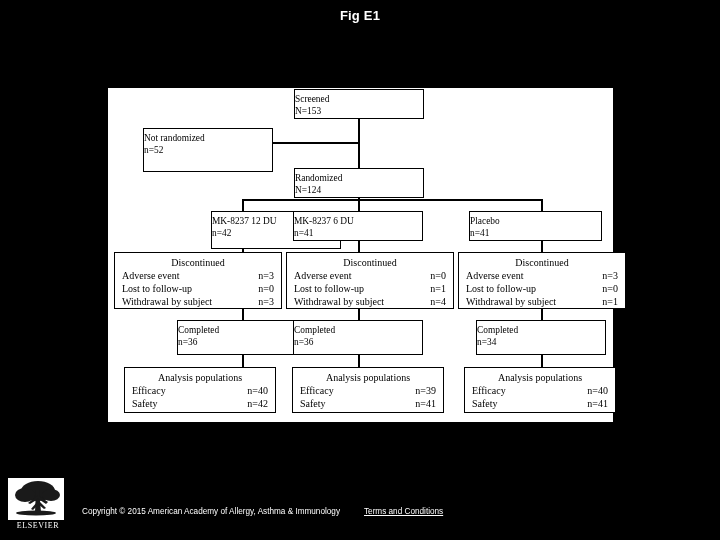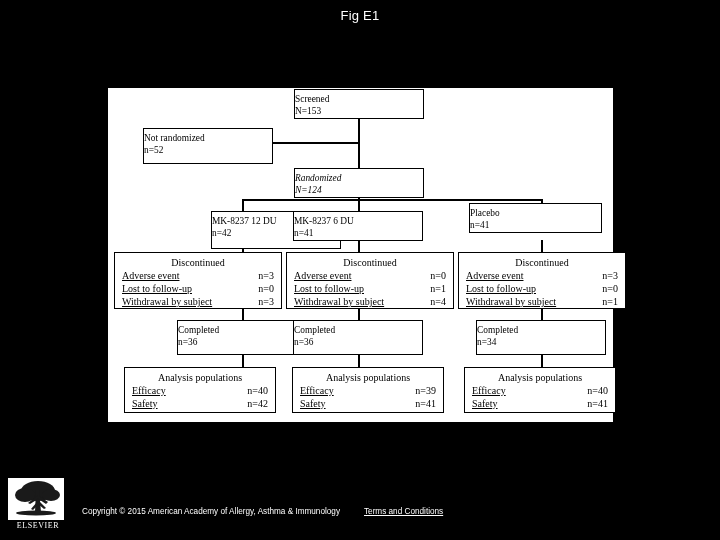--- a/index.html
+++ b/index.html
@@ -20,20 +20,21 @@
   .slide-title {
     position: absolute;
     top: 8px;
     left: 0;
     width: 720px;
     text-align: center;
     color: #ffffff;
     font-family: "Liberation Sans", "DejaVu Sans", sans-serif;
     font-size: 13px;
     letter-spacing: .2px;
+    font-weight: bold;
   }
 
   
   .figure-canvas {
     position: absolute;
     left: 108px;
     top: 88px;
     width: 505px;
     height: 334px;
     background: #ffffff;
@@ -70,21 +71,21 @@
     text-align: center;
     display: block;
     margin-bottom: 0.5px;
     white-space: nowrap;
   }
   .drow {
     display: flex;
     justify-content: space-between;
     white-space: nowrap;
   }
-  .drow .dlabel { text-align: left; text-decoration: underline; }
+  .drow .dlabel { text-align: left; }
   .drow .dval { text-align: left; }
 
   
   .vline {
     position: absolute;
     width: 1.6px;
     background: #000000;
     z-index: 1;
   }
   .hline {
@@ -166,26 +167,26 @@
 
   <div class="vline" style="left:134px; top:267px; height:12px;"></div>
   <div class="vline" style="left:250px; top:267px; height:12px;"></div>
   <div class="vline" style="left:433px; top:267px; height:12px;"></div>
 
   <div class="fbox" style="left:186px; top:1px; width:130px; height:30px;">
     <span class="l1">Screened</span>
     <span class="l2">N=153</span>
   </div>
 
-  <div class="fbox" style="left:35px; top:40px; width:130px; height:36px;">
+  <div class="fbox" style="left:35px; top:40px; width:130px; height:44px;">
     <span class="l1">Not randomized</span>
     <span class="l2">n=52</span>
   </div>
 
-  <div class="fbox" style="left:186px; top:80px; width:130px; height:30px;font-style:italic;">
+  <div class="fbox" style="left:186px; top:80px; width:130px; height:30px;">
     <span class="l1">Randomized</span>
     <span class="l2">N=124</span>
   </div>
 
   <div class="fbox" style="left:69px; top:123px; width:130px; height:38px;margin-left:34px;">
     <span class="l1">MK-8237 12 DU</span>
     <span class="l2">n=42</span>
   </div>
   <div class="dbox" style="left:6px; top:164px; width:168px; height:57px;">
     <span class="dhead">Discontinued</span>
@@ -246,21 +247,21 @@
     <div class="drow">
       <span class="dlabel">Efficacy</span>
       <span class="dval">n=39</span>
     </div>
     <div class="drow">
       <span class="dlabel">Safety</span>
       <span class="dval">n=41</span>
     </div>
   </div>
 
-  <div class="fbox" style="left:361px; top:115px; width:133px; height:30px;">
+  <div class="fbox" style="left:361px; top:123px; width:133px; height:30px;">
     <span class="l1">Placebo</span>
     <span class="l2">n=41</span>
   </div>
   <div class="dbox" style="left:350px; top:164px; width:168px; height:57px;">
     <span class="dhead">Discontinued</span>
     <div class="drow">
       <span class="dlabel">Adverse event</span>
       <span class="dval">n=3</span>
     </div>
     <div class="drow">

